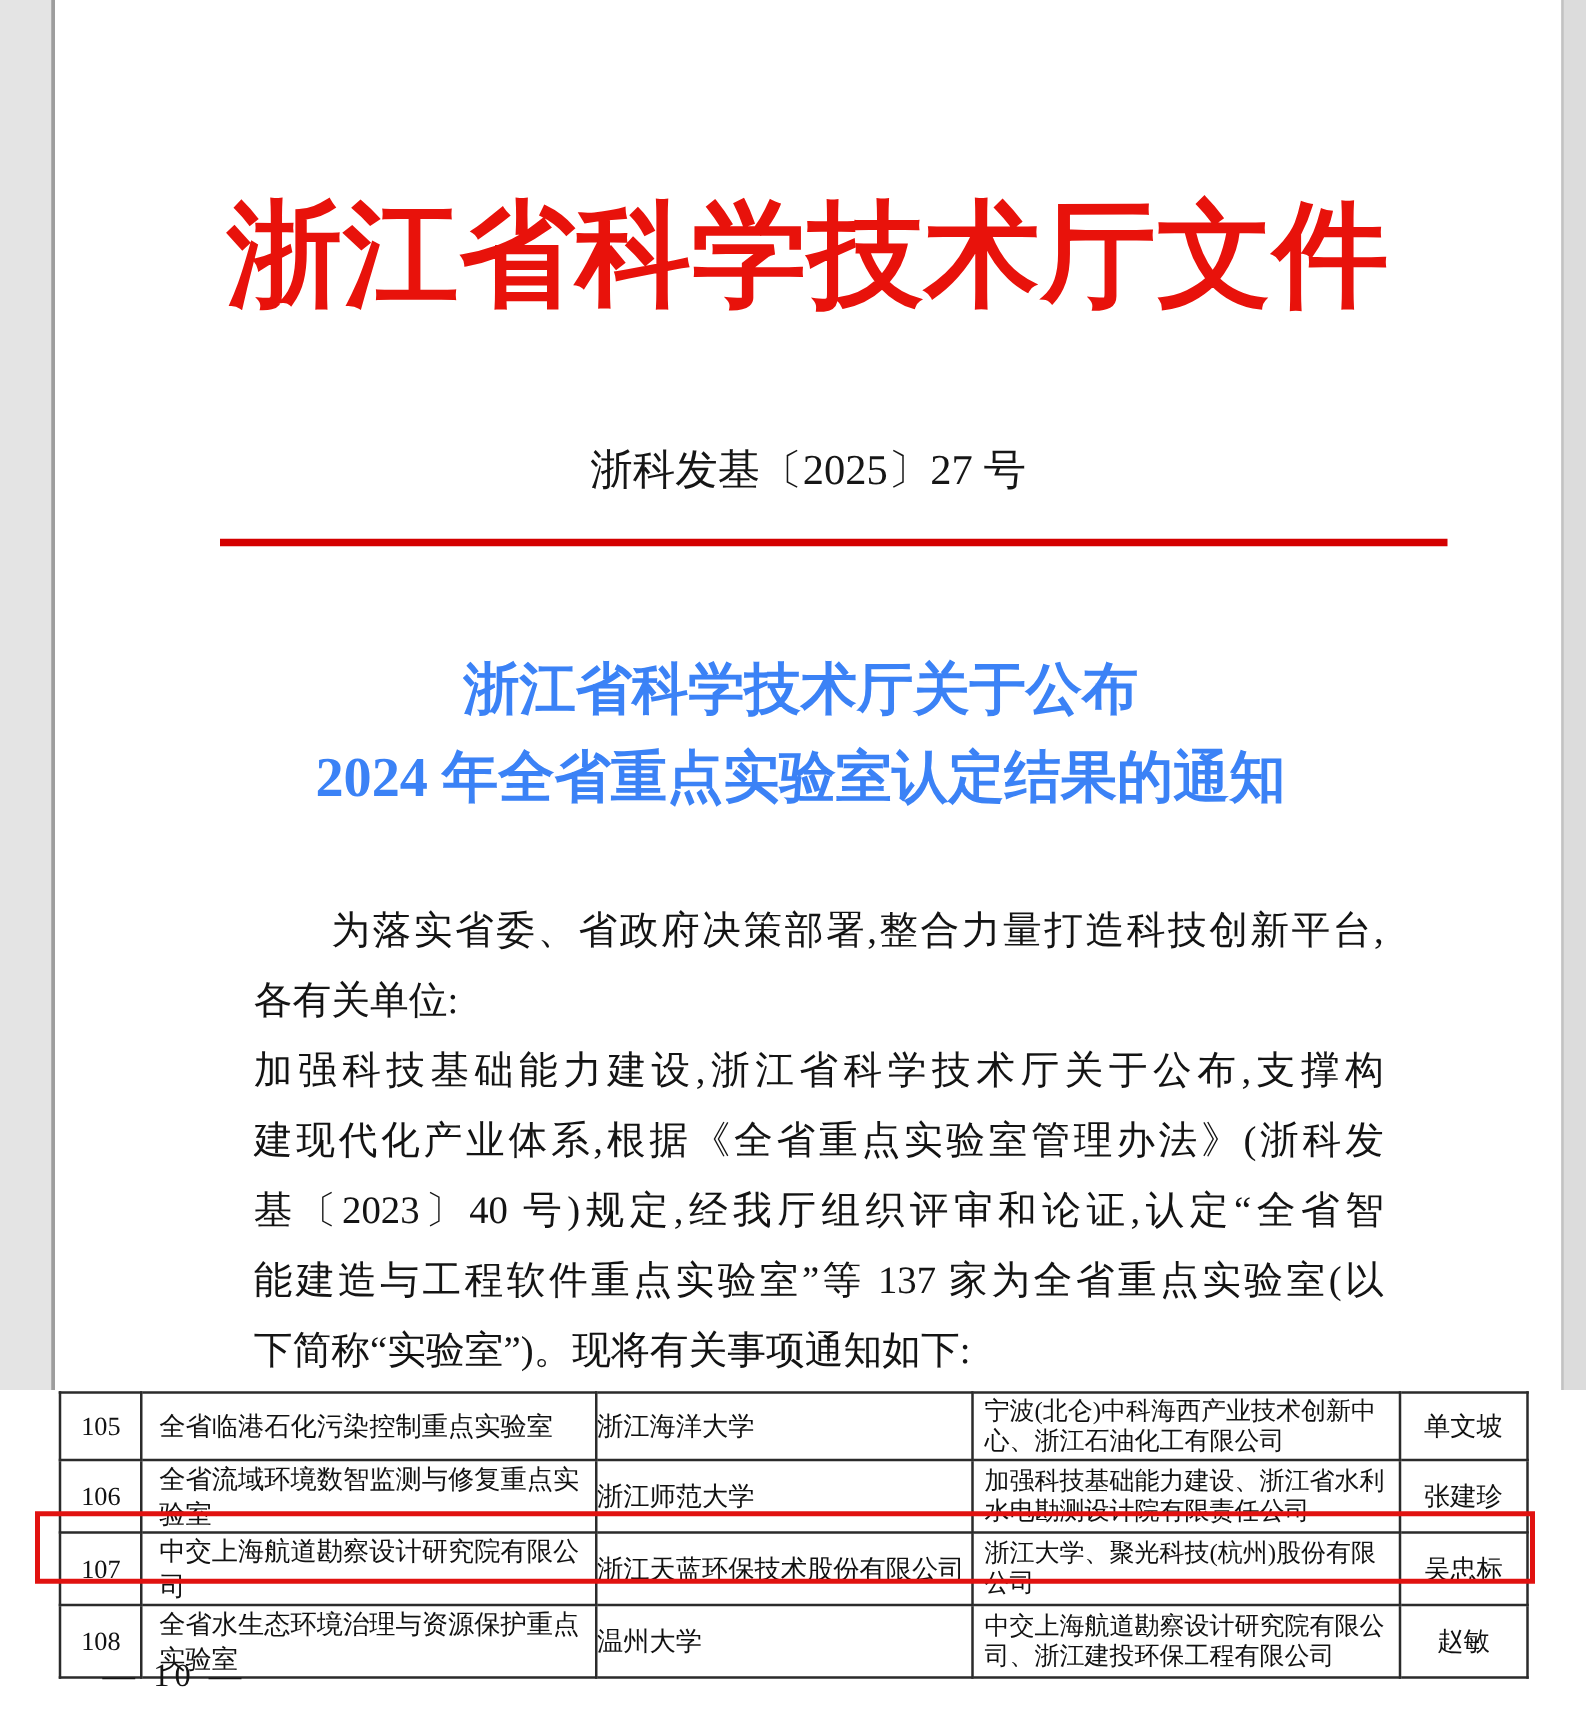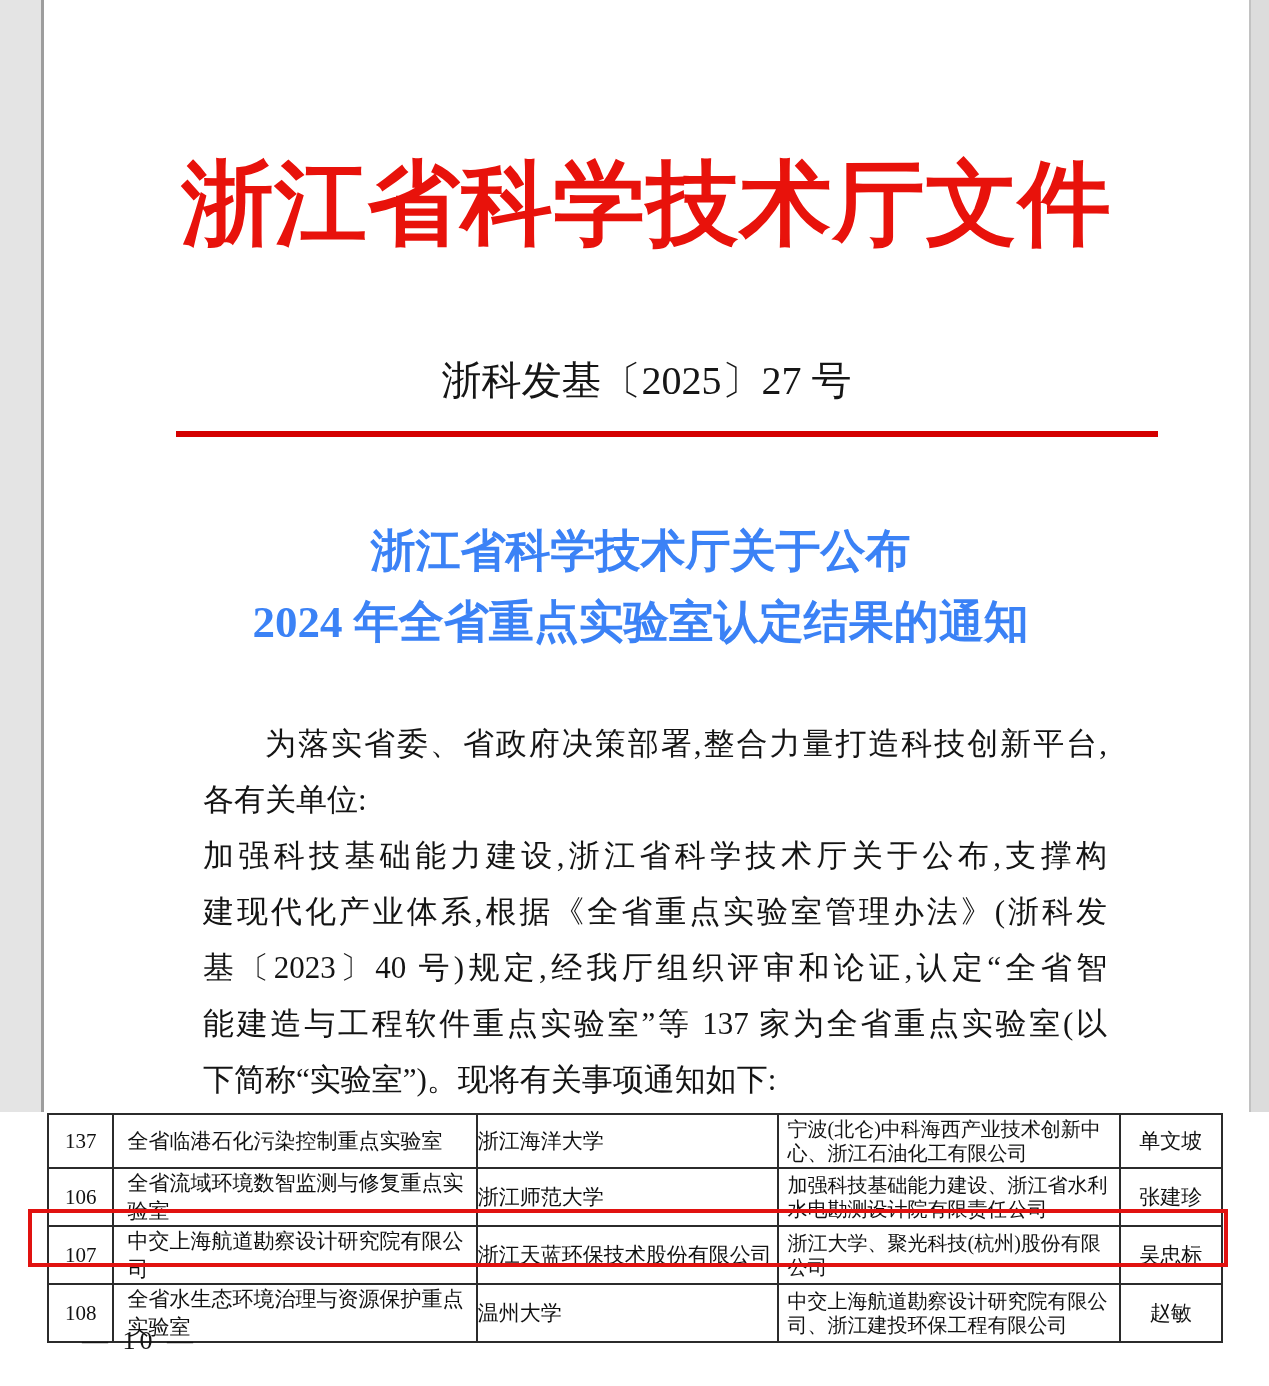--- a/index.html
+++ b/index.html
@@ -37,21 +37,21 @@
     line-height: 112px;
     font-weight: bold;
     letter-spacing: 1px;
     color: #e8120b;
     white-space: nowrap;
   }
 
   .doc-number {
     position: absolute; left: 46px; right: 22px; top: 353px;
     text-align: center;
-    font-size: 40px;
+    font-size: 34px;
     color: #161616;
     white-space: nowrap;
   }
 
   .red-rule {
     position: absolute; left: 176px; top: 431px;
     width: 982px; height: 6px;
     background: #d40000;
   }
 
@@ -159,21 +159,21 @@
     <div class="body-line justify">建现代化产业体系,根据《全省重点实验室管理办法》(浙科发</div>
     <div class="body-line justify">基〔2023〕40 号)规定,经我厅组织评审和论证,认定“全省智</div>
     <div class="body-line justify">能建造与工程软件重点实验室”等 137 家为全省重点实验室(以</div>
     <div class="body-line">下简称“实验室”)。现将有关事项通知如下:</div>
   </div>
 
   <div class="table-wrap">
     <table class="results">
       <tbody>
         <tr>
-          <td class="c-no">137</td>
+          <td class="c-no">105</td>
           <td class="c-lab">全省临港石化污染控制重点实验室</td>
           <td class="c-org">浙江海洋大学</td>
           <td class="c-partners">宁波(北仑)中科海西产业技术创新中心、浙江石油化工有限公司</td>
           <td class="c-director">单文坡</td>
         </tr>
         <tr>
           <td class="c-no">106</td>
           <td class="c-lab">全省流域环境数智监测与修复重点实验室</td>
           <td class="c-org">浙江师范大学</td>
           <td class="c-partners">加强科技基础能力建设、浙江省水利水电勘测设计院有限责任公司</td>

